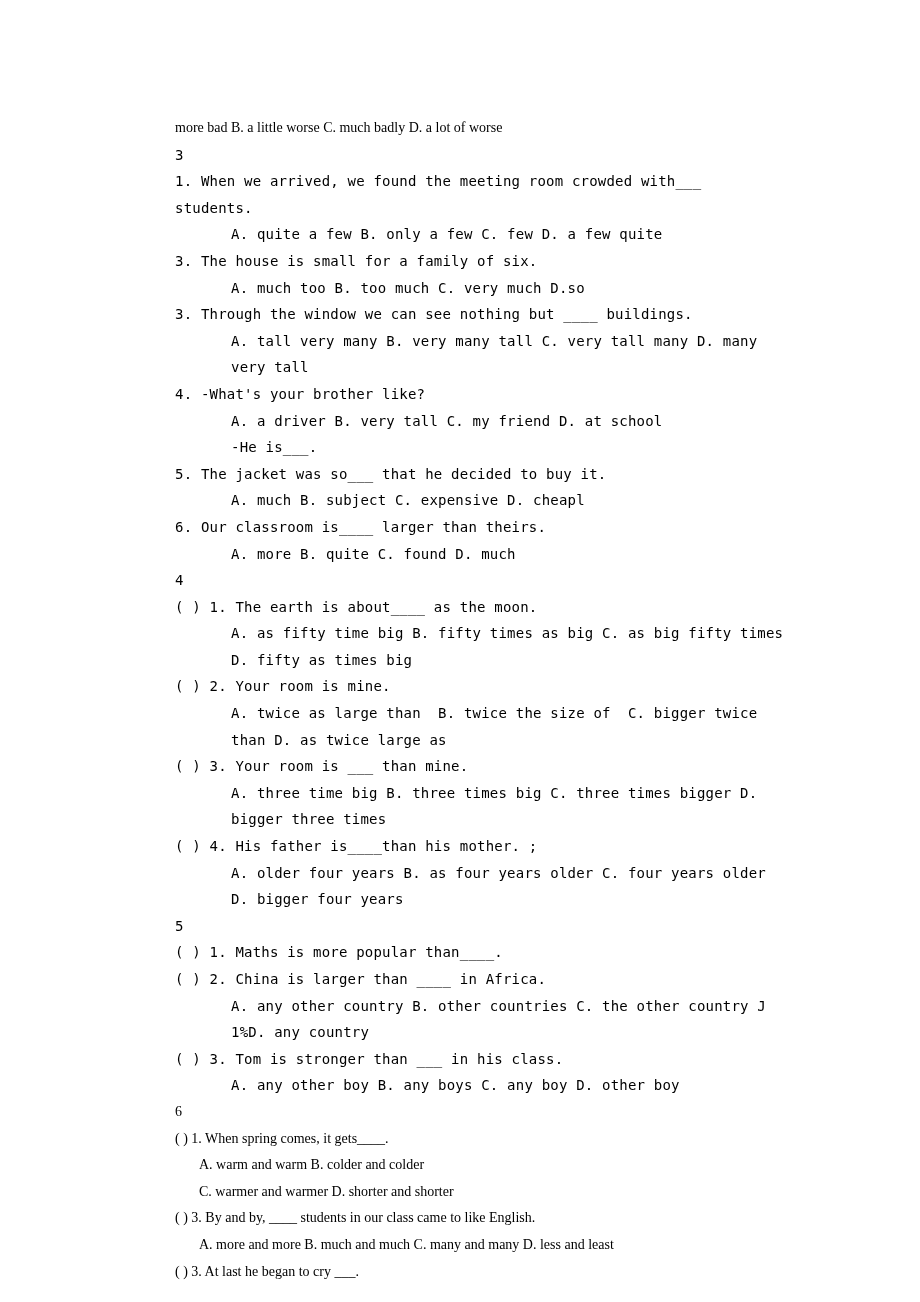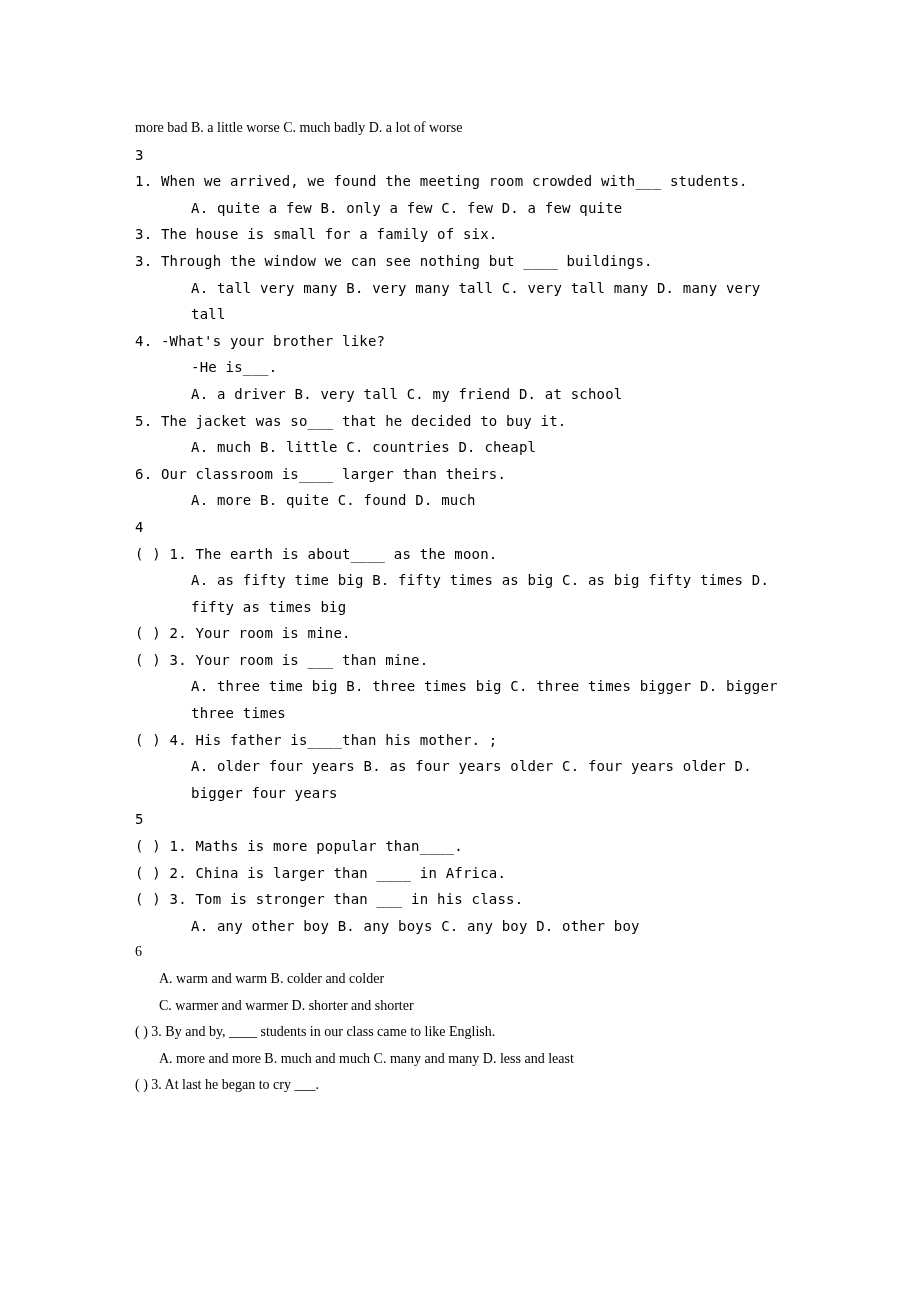--- a/index.html
+++ b/index.html
@@ -6,67 +6,71 @@
     background: #fff;
     margin: 0;
     padding: 115px 135px 60px 135px;
     font-family: "Times New Roman", serif;
     font-size: 14px;
     color: #000;
     line-height: 1.9;
     width: 920px;
     box-sizing: border-box;
   }
-  .line { white-space: pre-wrap; }
+  .line { white-space: pre-wrap; margin-left: 40px; }
   .mono { font-family: "SimSun", "NSimSun", monospace; letter-spacing: 0.2px; }
   .indent { padding-left: 56px; }
   .indent-sm { padding-left: 24px; }
   .sect { }
 </style>
 </head>
 <body>
 
 <div class="line">more bad B. a little worse C. much badly D. a lot of worse</div>
 
 <div class="sect">
   <div class="line mono">3</div>
   <div class="line mono">1. When we arrived, we found the meeting room crowded with___ students.</div>
   <div class="line mono indent">A. quite a few B. only a few C. few D. a few quite</div>
   <div class="line mono">3. The house is small for a family of six.</div>
+  <div class="line mono indent">A. much too B. too much C. very much D.so</div>
   <div class="line mono">3. Through the window we can see nothing but ____ buildings.</div>
   <div class="line mono indent">A. tall very many B. very many tall C. very tall many D. many very tall</div>
   <div class="line mono">4. -What's your brother like?</div>
+  <div class="line mono indent">A. a driver B. very tall C. my friend D. at school</div>
   <div class="line mono indent">-He is___.</div>
-  <div class="line mono indent">A. a driver B. very tall C. my friend D. at school</div>
   <div class="line mono">5. The jacket was so___ that he decided to buy it.</div>
-  <div class="line mono indent">A. much B. little C. countries D. cheapl</div>
+  <div class="line mono indent">A. much B. subject C. expensive D. cheapl</div>
   <div class="line mono">6. Our classroom is____ larger than theirs.</div>
   <div class="line mono indent">A. more B. quite C. found D. much</div>
 </div>
 
 <div class="sect">
   <div class="line mono">4</div>
   <div class="line mono">( ) 1. The earth is about____ as the moon.</div>
   <div class="line mono indent">A. as fifty time big B. fifty times as big C. as big fifty times D. fifty as times big</div>
   <div class="line mono">( ) 2. Your room is mine.</div>
+  <div class="line mono indent">A. twice as large than  B. twice the size of  C. bigger twice than D. as twice large as</div>
   <div class="line mono">( ) 3. Your room is ___ than mine.</div>
   <div class="line mono indent">A. three time big B. three times big C. three times bigger D. bigger three times</div>
   <div class="line mono">( ) 4. His father is____than his mother. ;</div>
   <div class="line mono indent">A. older four years B. as four years older C. four years older D. bigger four years</div>
 </div>
 
 <div class="sect">
   <div class="line mono">5</div>
   <div class="line mono">( ) 1. Maths is more popular than____.</div>
   <div class="line mono">( ) 2. China is larger than ____ in Africa.</div>
+  <div class="line mono indent">A. any other country B. other countries C. the other country J 1%D. any country</div>
   <div class="line mono">( ) 3. Tom is stronger than ___ in his class.</div>
   <div class="line mono indent">A. any other boy B. any boys C. any boy D. other boy</div>
 </div>
 
 <div class="sect">
   <div class="line">6</div>
+  <div class="line">( ) 1. When spring comes, it gets____.</div>
   <div class="line indent-sm">A. warm and warm B. colder and colder</div>
   <div class="line indent-sm">C. warmer and warmer D. shorter and shorter</div>
   <div class="line">( ) 3. By and by, ____ students in our class came to like English.</div>
   <div class="line indent-sm">A. more and more B. much and much C. many and many D. less and least</div>
   <div class="line">( ) 3. At last he began to cry ___.</div>
 
 </div>
 
 </body></html>

